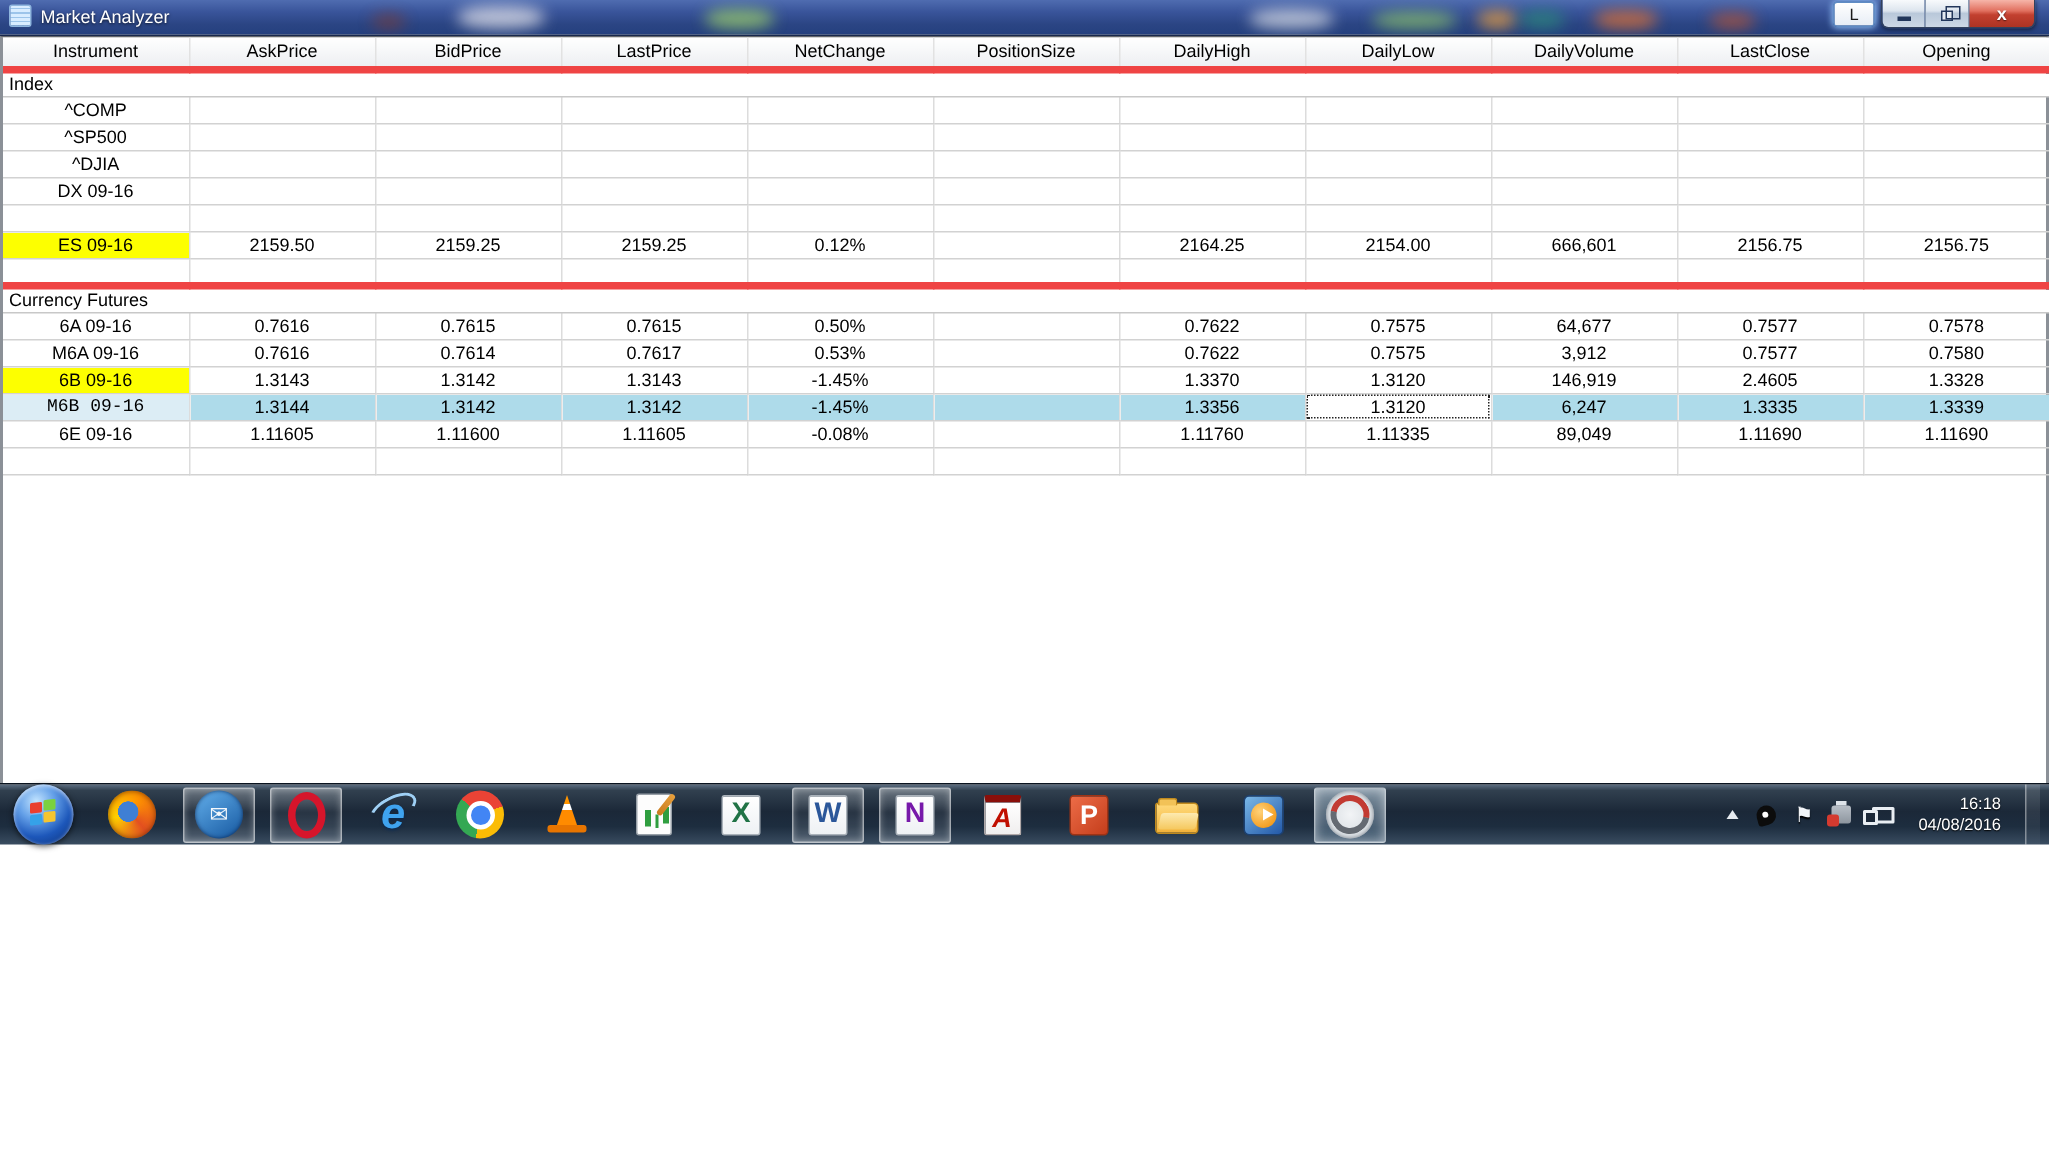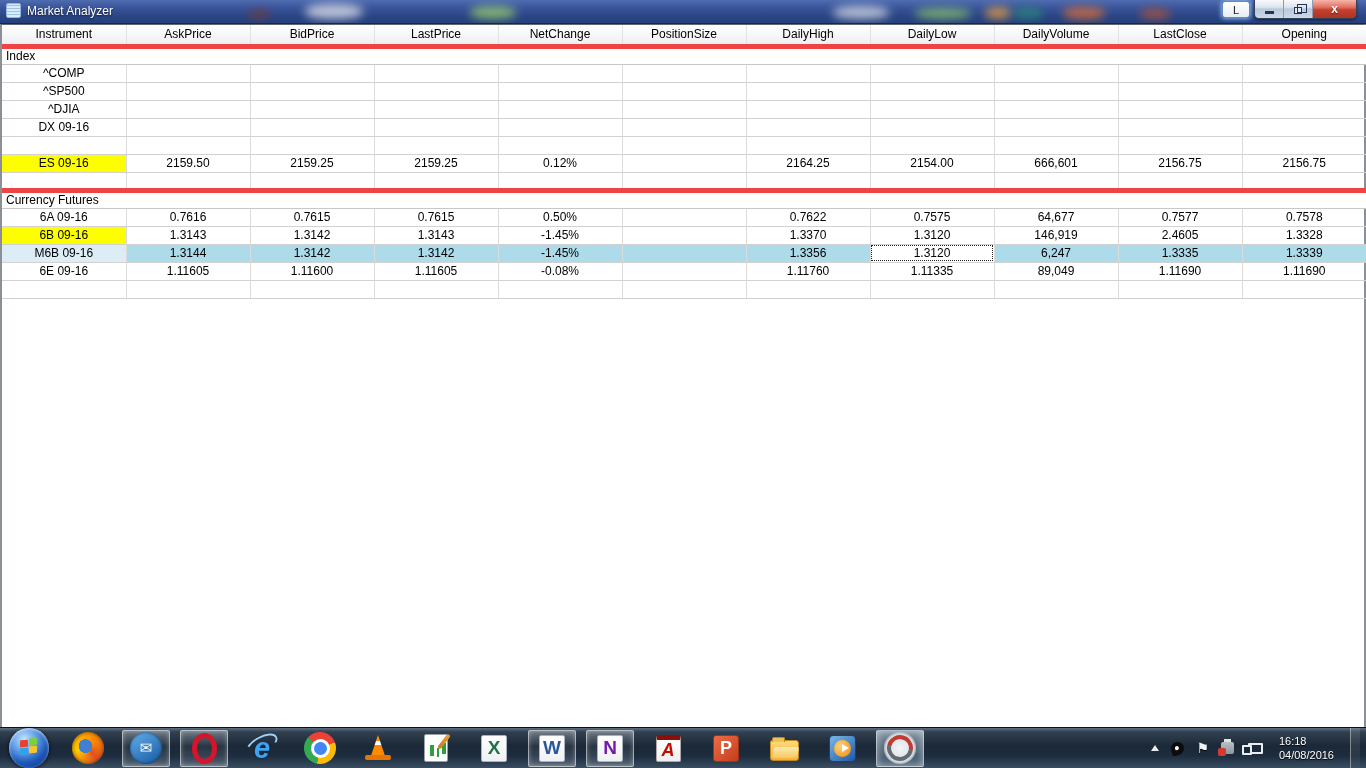--- a/index.html
+++ b/index.html
@@ -1,17 +1,17 @@
 <!DOCTYPE html>
 <html><head>
 <meta charset="utf-8">
 <style>
   * { margin:0; padding:0; box-sizing:border-box; }
   html,body { width:1366px; height:768px; overflow:hidden; font-family:"Liberation Sans",sans-serif; }
-  .screen { position:relative; width:1366px; height:768px; background:#fff; }
+  .screen { position:relative; width:1366px; height:563px; background:#fff; }
 
   
   .titlebar { position:absolute; top:0; left:0; right:0; height:24px;
     background:linear-gradient(180deg,#4f6cb0 0%,#39549a 35%,#2b4584 70%,#24407e 100%);
     border-bottom:1px solid #17284e; overflow:hidden; }
   .blob { position:absolute; border-radius:45%; filter:blur(5px); opacity:.75; }
   .title-left { position:absolute; left:6px; top:3px; display:flex; align-items:center; gap:6px; z-index:3; }
   .app-icon { width:15px; height:15px; border:1px solid #8fb6de; background:
       repeating-linear-gradient(0deg,#d8ecff 0 2px,#9cc4ea 2px 3px),
       repeating-linear-gradient(90deg,rgba(255,255,255,.5) 0 2px,rgba(120,170,220,.6) 2px 3px);
@@ -42,21 +42,21 @@
     background:linear-gradient(#ffffff,#edeff2); border-bottom:1px solid #95989d;
     border-right:1px solid #e2e2e2; cursor:pointer; }
   th:last-child { border-right:none; }
   td { height:18px; font-size:12px; color:#000; text-align:center; padding:0 2px;
     border-right:1px solid #dcdcdc; border-bottom:1px solid #d2d2d2; white-space:nowrap; overflow:hidden; }
   td:last-child { border-right:none; }
   tr.group td { text-align:left; padding-left:4px; border-right:none;
     border-top:5px solid #ef4444; border-bottom:1px solid #c8c8c8; background:#fff; }
   td.yellow { background:#fdff00;margin-left:36px; }
   tr.selected td { background:#aedbea; }
-  tr.selected td.instr { background:#dcedf5; }
+  tr.selected td.instr { background:#dcedf5;font-family:Liberation Mono, monospace; }
   tr.selected td.focused { background:#fff; outline:1px dotted #222; outline-offset:-2px; }
 
   
   .taskbar { position:absolute; left:0; right:0; bottom:0; height:41px;
     background:linear-gradient(180deg,#5d6f83 0%,#31404f 10%,#1b2838 45%,#1d2d3f 70%,#3a4d61 100%);
     border-top:1px solid #0a1420; display:flex; align-items:center; }
   .task-items { display:flex; align-items:center; height:100%; padding-left:6px; }
   .task { width:48px; height:37px; margin-right:10px; display:flex; align-items:center;
     justify-content:center; border-radius:2px; cursor:pointer; position:relative; }
   .task.startwrap { width:46px; margin-right:12px; }
@@ -143,21 +143,21 @@
   .flag-icon { color:#f2f5f8; font-size:14px; cursor:pointer; text-shadow:0 1px 1px #000; }
   .usb-icon { width:13px; height:12px; background:linear-gradient(#b8bfc7,#8d959e); border-radius:2px;
     position:relative; cursor:pointer; }
   .usb-icon::before { content:""; position:absolute; top:-3px; left:3px; width:7px; height:3px; background:#dde3e9; }
   .usb-icon::after { content:""; position:absolute; left:-3px; bottom:-2px; width:8px; height:8px;
     background:#d43a2f; border-radius:2px; }
   .network-icon { width:15px; height:11px; border:2px solid #e9eef3; border-radius:1px;
     position:relative; cursor:pointer; margin-left:2px; }
   .network-icon::after { content:""; position:absolute; left:-8px; bottom:-3px; width:6px; height:6px;
     border:2px solid #e9eef3; border-radius:1px; background:#1b2838; }
-  .clock { color:#fff; font-size:11px; line-height:14px; text-align:left;
+  .clock { color:#fff; font-size:11px; line-height:14px; text-align:right;
     text-shadow:0 1px 1px #000; cursor:pointer; padding:0 4px; }
   .show-desktop { width:10px; height:100%; border-left:1px solid rgba(255,255,255,.4);
     background:linear-gradient(rgba(255,255,255,.12),rgba(255,255,255,.03)); cursor:pointer; }
 </style>
 </head>
 <body>
 
 <div class="screen">
 
   <div class="titlebar">
@@ -324,20 +324,33 @@
             <td>0.7615</td>
             <td>0.50%</td>
             <td></td>
             <td>0.7622</td>
             <td>0.7575</td>
             <td>64,677</td>
             <td>0.7577</td>
             <td>0.7578</td>
           </tr>
           <tr>
+            <td class="instr">M6A 09-16</td>
+            <td>0.7616</td>
+            <td>0.7614</td>
+            <td>0.7617</td>
+            <td>0.53%</td>
+            <td></td>
+            <td>0.7622</td>
+            <td>0.7575</td>
+            <td>3,912</td>
+            <td>0.7577</td>
+            <td>0.7580</td>
+          </tr>
+          <tr>
             <td class="instr yellow">6B 09-16</td>
             <td>1.3143</td>
             <td>1.3142</td>
             <td>1.3143</td>
             <td>-1.45%</td>
             <td></td>
             <td>1.3370</td>
             <td>1.3120</td>
             <td>146,919</td>
             <td>2.4605</td>

